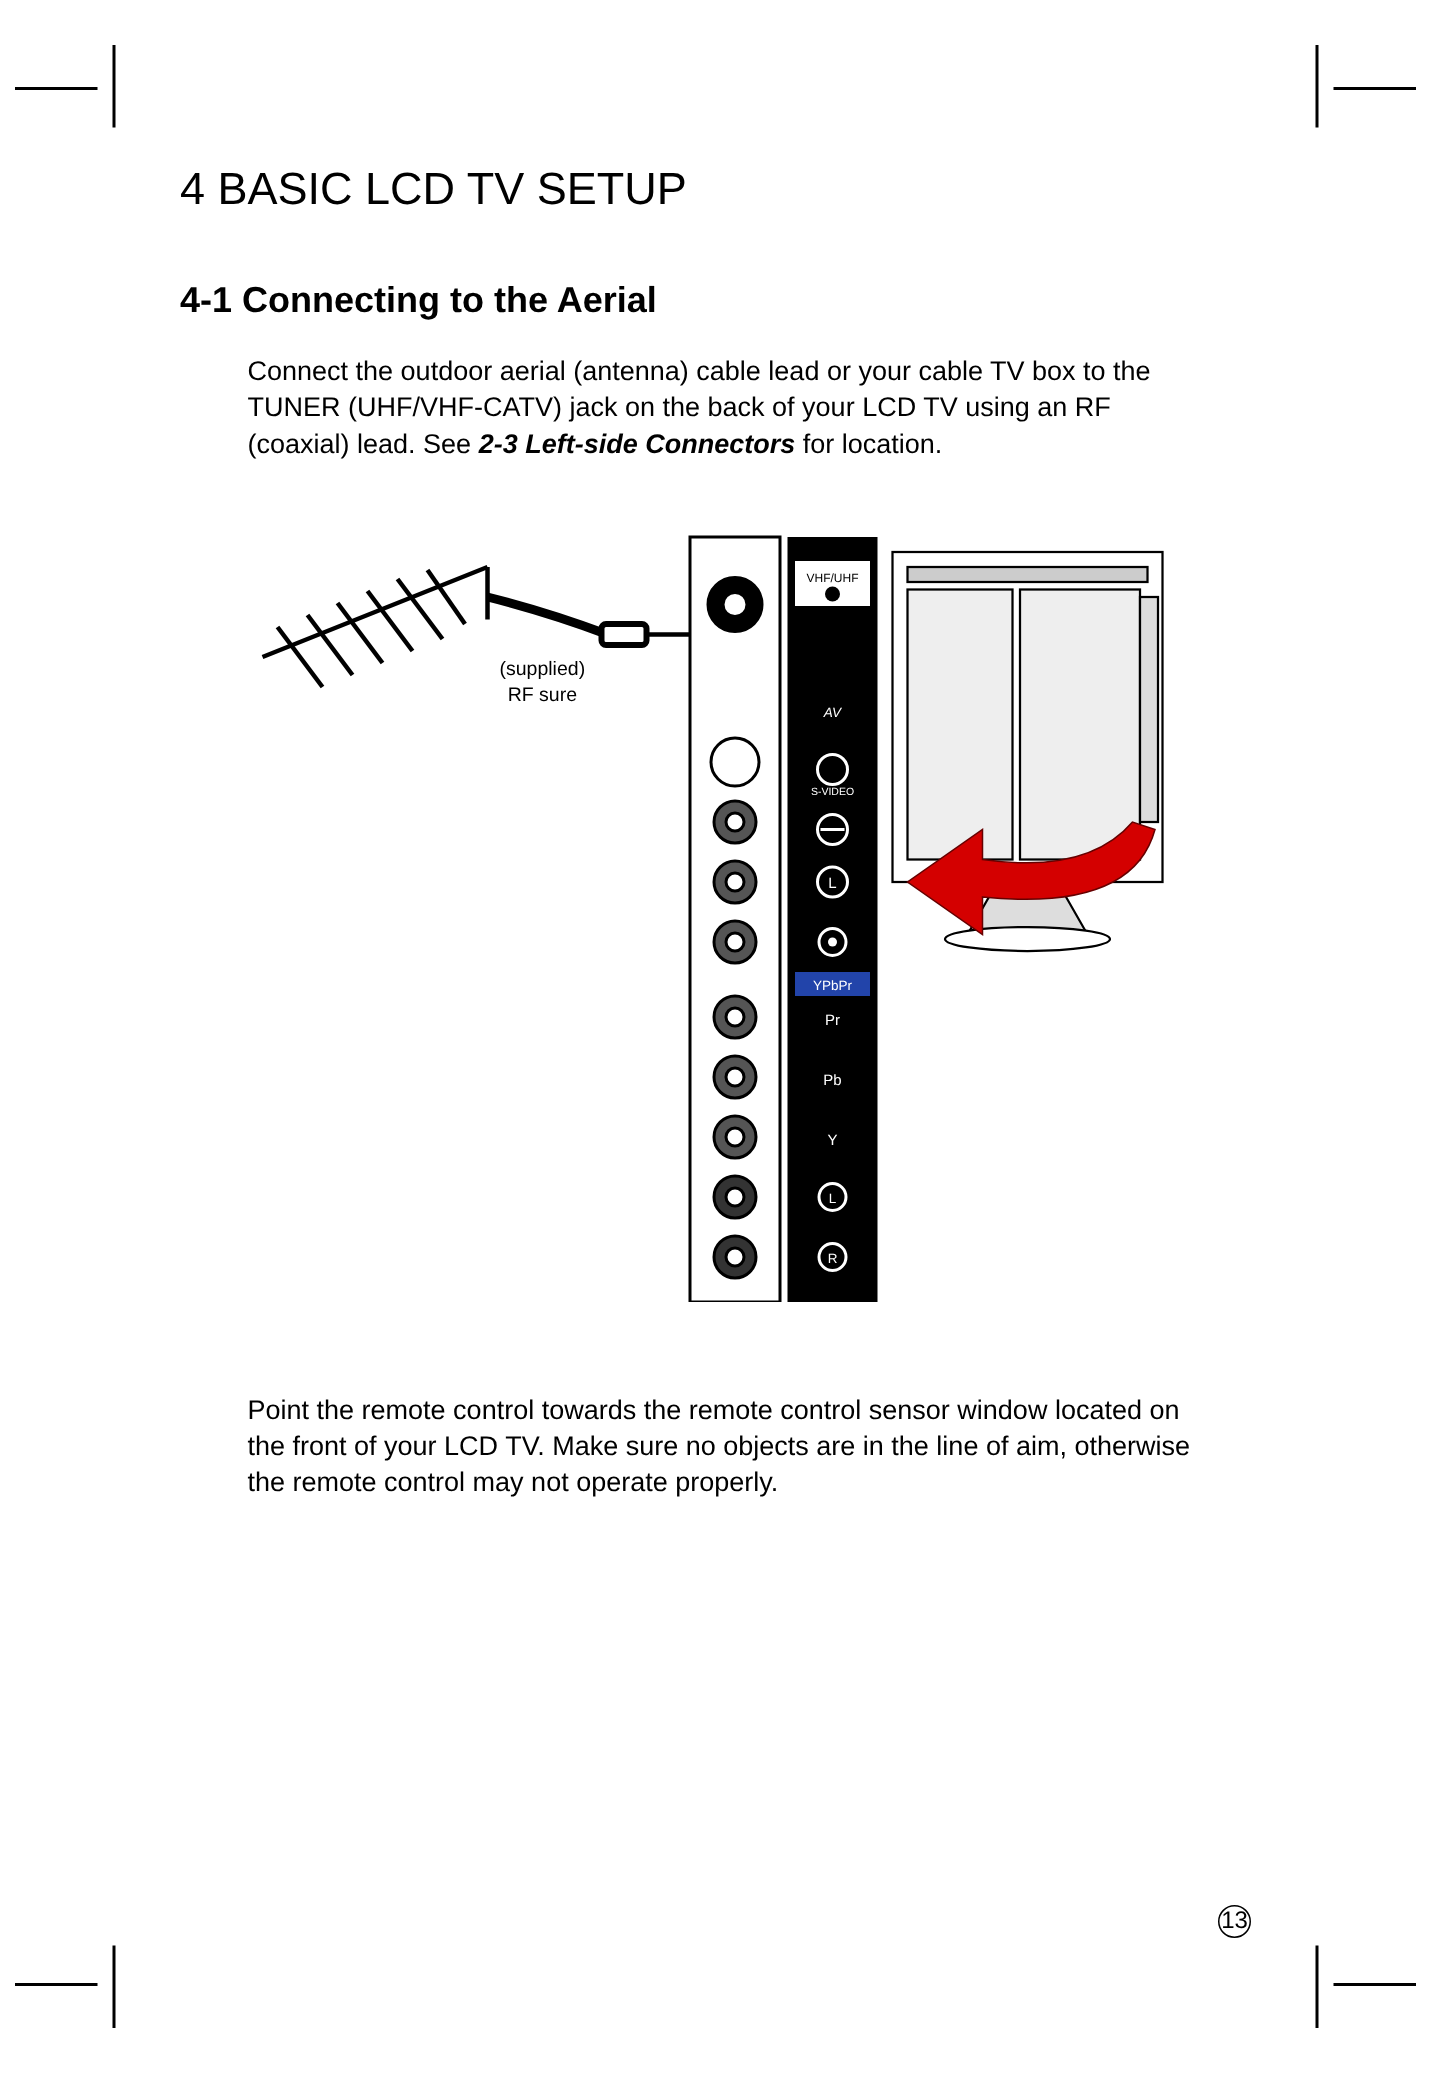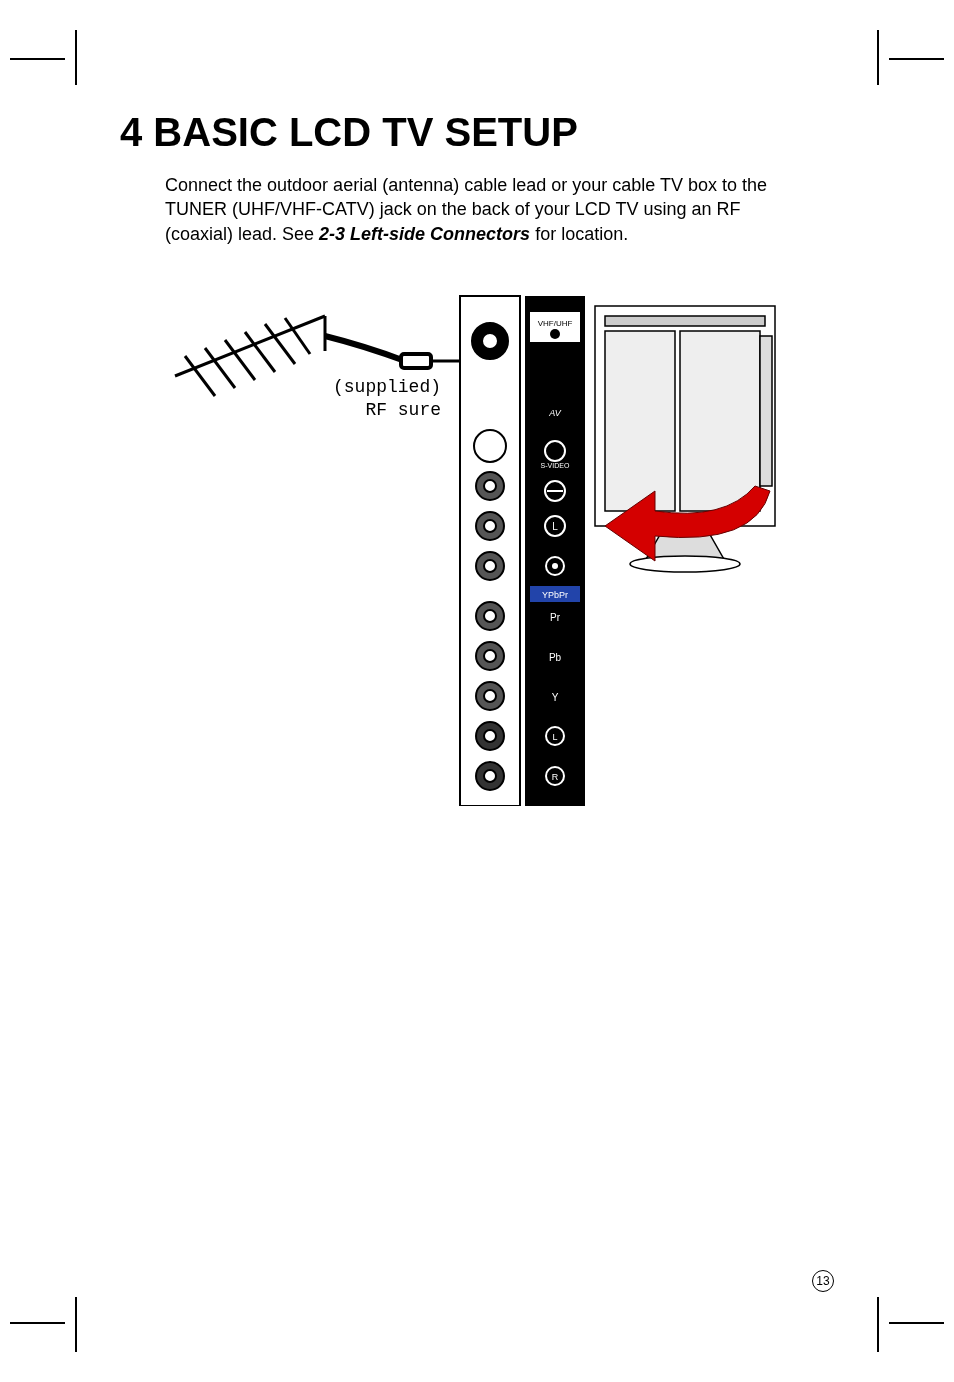--- a/index.html
+++ b/index.html
@@ -26,23 +26,23 @@
   .crop-mark.bl .v { bottom: 0; left: 65px; }
   .crop-mark.br .h { bottom: 28px; right: 0; }
   .crop-mark.br .v { bottom: 0; right: 65px; }
 
   .page {
     position: absolute;
     top: 70px; left: 80px; right: 80px; bottom: 80px;
     padding: 40px 40px 0 40px;
   }
   h1 {
-    font-size: 40px;
-    font-weight: 700;
-    margin-bottom: 18px;
+    font-size: 30px;
+    font-weight: 400;
+    margin-bottom: 43px;
   }
   h2 {
     font-size: 24px;
     font-weight: 700;
     margin-bottom: 20px;
   }
   .body-text {
     margin-left: 45px;
     font-size: 18px;
     line-height: 1.35;
@@ -53,32 +53,31 @@
   .figure {
     margin-left: 45px;
     margin-bottom: 60px;
     width: 620px;
     height: 530px;
     position: relative;
   }
   .caption-group {
     position: absolute;
     top: 100px; left: 168px;
-    text-align: right;
-    font-size: 18px;
+    text-align: center;
+    font-size: 13px;
     line-height: 1.3;
-    font-family: Liberation Mono, monospace;
   }
   .page-num {
     position: absolute;
     bottom: 10px; right: 40px;
     width: 22px; height: 22px;
     border: 1.2px solid #000;
     border-radius: 50%;
-    font-size: 12px;
+    font-size: 16px;
     display: flex;
     align-items: center;
     justify-content: center;
   }
 
   
   .figure svg { width: 100%; height: 100%; }
 </style>
 </head>
 <body>
@@ -97,20 +96,21 @@
   </div>
 <div class="crop-mark br">
     <div class="h"></div>
     <div class="v"></div>
   </div>
 
 <div class="page">
 
   <h1>4 BASIC LCD TV SETUP</h1>
 
+  <h2>4-1  Connecting to the Aerial</h2>
 
   <p class="body-text">
     <span>Connect the outdoor aerial (antenna) cable lead or your cable TV box to the TUNER (UHF/VHF-CATV) jack on the back of your LCD TV using an RF (coaxial) lead. See </span><span class="ref-bold">2-3 Left-side Connectors</span><span> for location.</span>
   </p>
 
   <div class="figure">
     <div class="caption-group">
       <div>(supplied)</div>
       <div>RF sure</div>
     </div>
@@ -194,15 +194,16 @@
         <ellipse cx="520" cy="288" rx="55" ry="8" fill="#fff"></ellipse>
       </g>
 
       <g>
         <path d="M590 210 Q 560 245 490 235 L490 215 L440 250 L490 285 L490 260 Q 590 270 605 215 Z" fill="#d40000" stroke="#600" stroke-width="1"></path>
       </g>
     </svg>
   </div>
 
 
+  <p class="body-text">Point the remote control towards the remote control sensor window located on the front of your LCD TV. Make sure no objects are in the line of aim, otherwise the remote control may not operate properly.</p>
 
   <div class="page-num">13</div>
 </div>
 
 </body></html>

